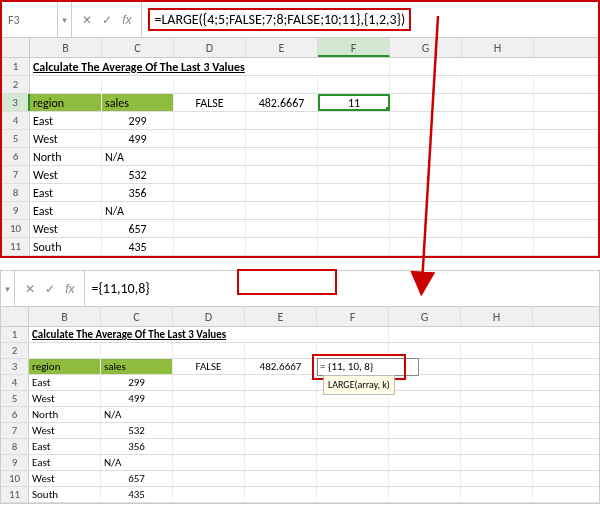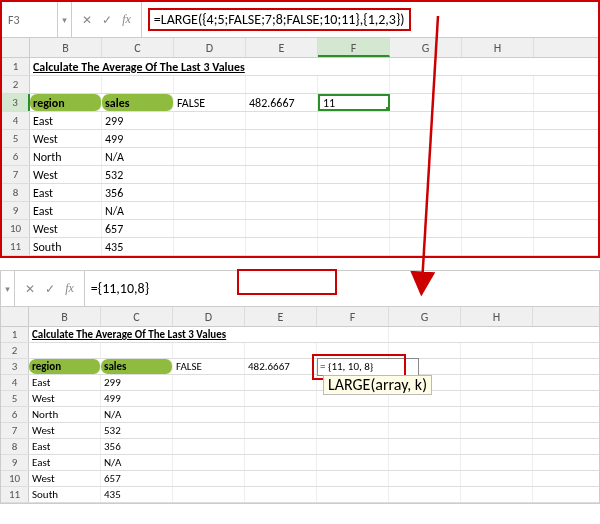--- a/index.html
+++ b/index.html
@@ -6,54 +6,54 @@
   body { font-family: Calibri, Arial, sans-serif; font-size: 12px; background: #fff; color: #000; width: 600px; }
   
   .panel { border: 1px solid #ccc; }
   .top-panel { border: 2.5px solid #c00; }
   
   .formula-row { display: flex; align-items: center; height: 36px; background: #fff; border-bottom: 1px solid #ccc; }
   .name-box { width: 56px; padding: 0 6px; border-right: 1px solid #ccc; height: 100%; display: flex; align-items: center; color: #666; background: #fff; }
   .name-dd { width: 14px; text-align: center; color: #888; font-size: 9px; height: 100%; display: flex; align-items: center; justify-content: center; border-right: 1px solid #ccc; }
   .fbar-icons { display: flex; align-items: center; gap: 10px; padding: 0 10px; color: #888; height: 100%; border-right: 1px solid #ccc; }
   .fbar-icons span { font-size: 12px; }
-  .fx { font-style: italic; font-family: Liberation Serif, serif; font-size: 13px; }
+  .fx { font-style: italic; font-family: Liberation Sans, sans-serif; font-size: 13px; }
   .formula-input { flex: 1; padding: 0 6px; display: flex; align-items: center; height: 100%; background: #fff; font-size: 14px; }
   .formula-box-outer { border: 2.5px solid #c00; padding: 1px 4px; }
   
   .col-headers { display: flex; height: 20px; background: #f0f0f0; border-bottom: 1px solid #ccc; }
   .corner { width: 28px; border-right: 1px solid #ccc; background: #f0f0f0; }
   .col-h { flex: 0 0 72px; text-align: center; line-height: 20px; color: #555; border-right: 1px solid #ddd; }
   .col-h.sel { background: #d4e8d1; border-bottom: 2px solid #2a8f2a; }
   
   .row-flex { display: flex; height: 18px; border-bottom: 1px solid #ddd; }
   .row-h { width: 28px; text-align: center; line-height: 18px; background: #f0f0f0; color: #555; border-right: 1px solid #ccc; font-size: 11px; }
   .row-h.sel { background: #d4e8d1; border-right: 2px solid #2a8f2a; }
   .cell { flex: 0 0 72px; border-right: 1px solid #eee; padding: 0 3px; line-height: 18px; overflow: hidden; white-space: nowrap; }
-  .cell.hdr { background: #8fbc3f; font-weight: bold; color: #000; border-radius: 7px; }
-  .cell.num { text-align: left; }
-  .cell.ctr { text-align: left; }
+  .cell.hdr { background: #8fbc3f; font-weight: normal; color: #000; }
+  .cell.num { text-align: center; }
+  .cell.ctr { text-align: center; }
   .cell.title { font-weight: bold; text-decoration: underline; }
   .cell.sel { border: 2px solid #2a8f2a; line-height: 14px; position: relative; }
   .cell.sel::after { content: ''; position: absolute; right: -3px; bottom: -3px; width: 5px; height: 5px; background: #2a8f2a; }
   
   .red-box-cell { position: relative; }
   .red-box-cell .rb { position: absolute; top: -5px; left: -5px; right: -5px; bottom: -5px; border: 2.5px solid #c00; pointer-events: none; }
   
   .gap { height: 12px; background: #fff; }
   
   .compact .row-flex { height: 16px; }
   .compact .row-h { line-height: 16px; }
   .compact .cell { line-height: 16px; font-size: 11px; }
   
   .arrow-svg { position: absolute; pointer-events: none; }
   .wrap { position: relative; }
   
   .cell-editing { border: 1px solid #888; background: #fff; padding: 0 2px; }
-  .tooltip { position: absolute; background: #fffde6; border: 1px solid #bbb; padding: 1px 4px; font-size: 16px; white-space: nowrap; }
+  .tooltip { position: absolute; background: #fffde6; border: 1px solid #bbb; padding: 1px 4px; font-size: 10px; white-space: nowrap; }
   .red-box-f { position: absolute; border: 2.5px solid #c00; pointer-events: none; }
 </style>
 </head>
 <body>
 
 <div class="wrap">
 
 <div class="panel top-panel">
   <div class="formula-row">
     <div class="name-box">F3</div>

